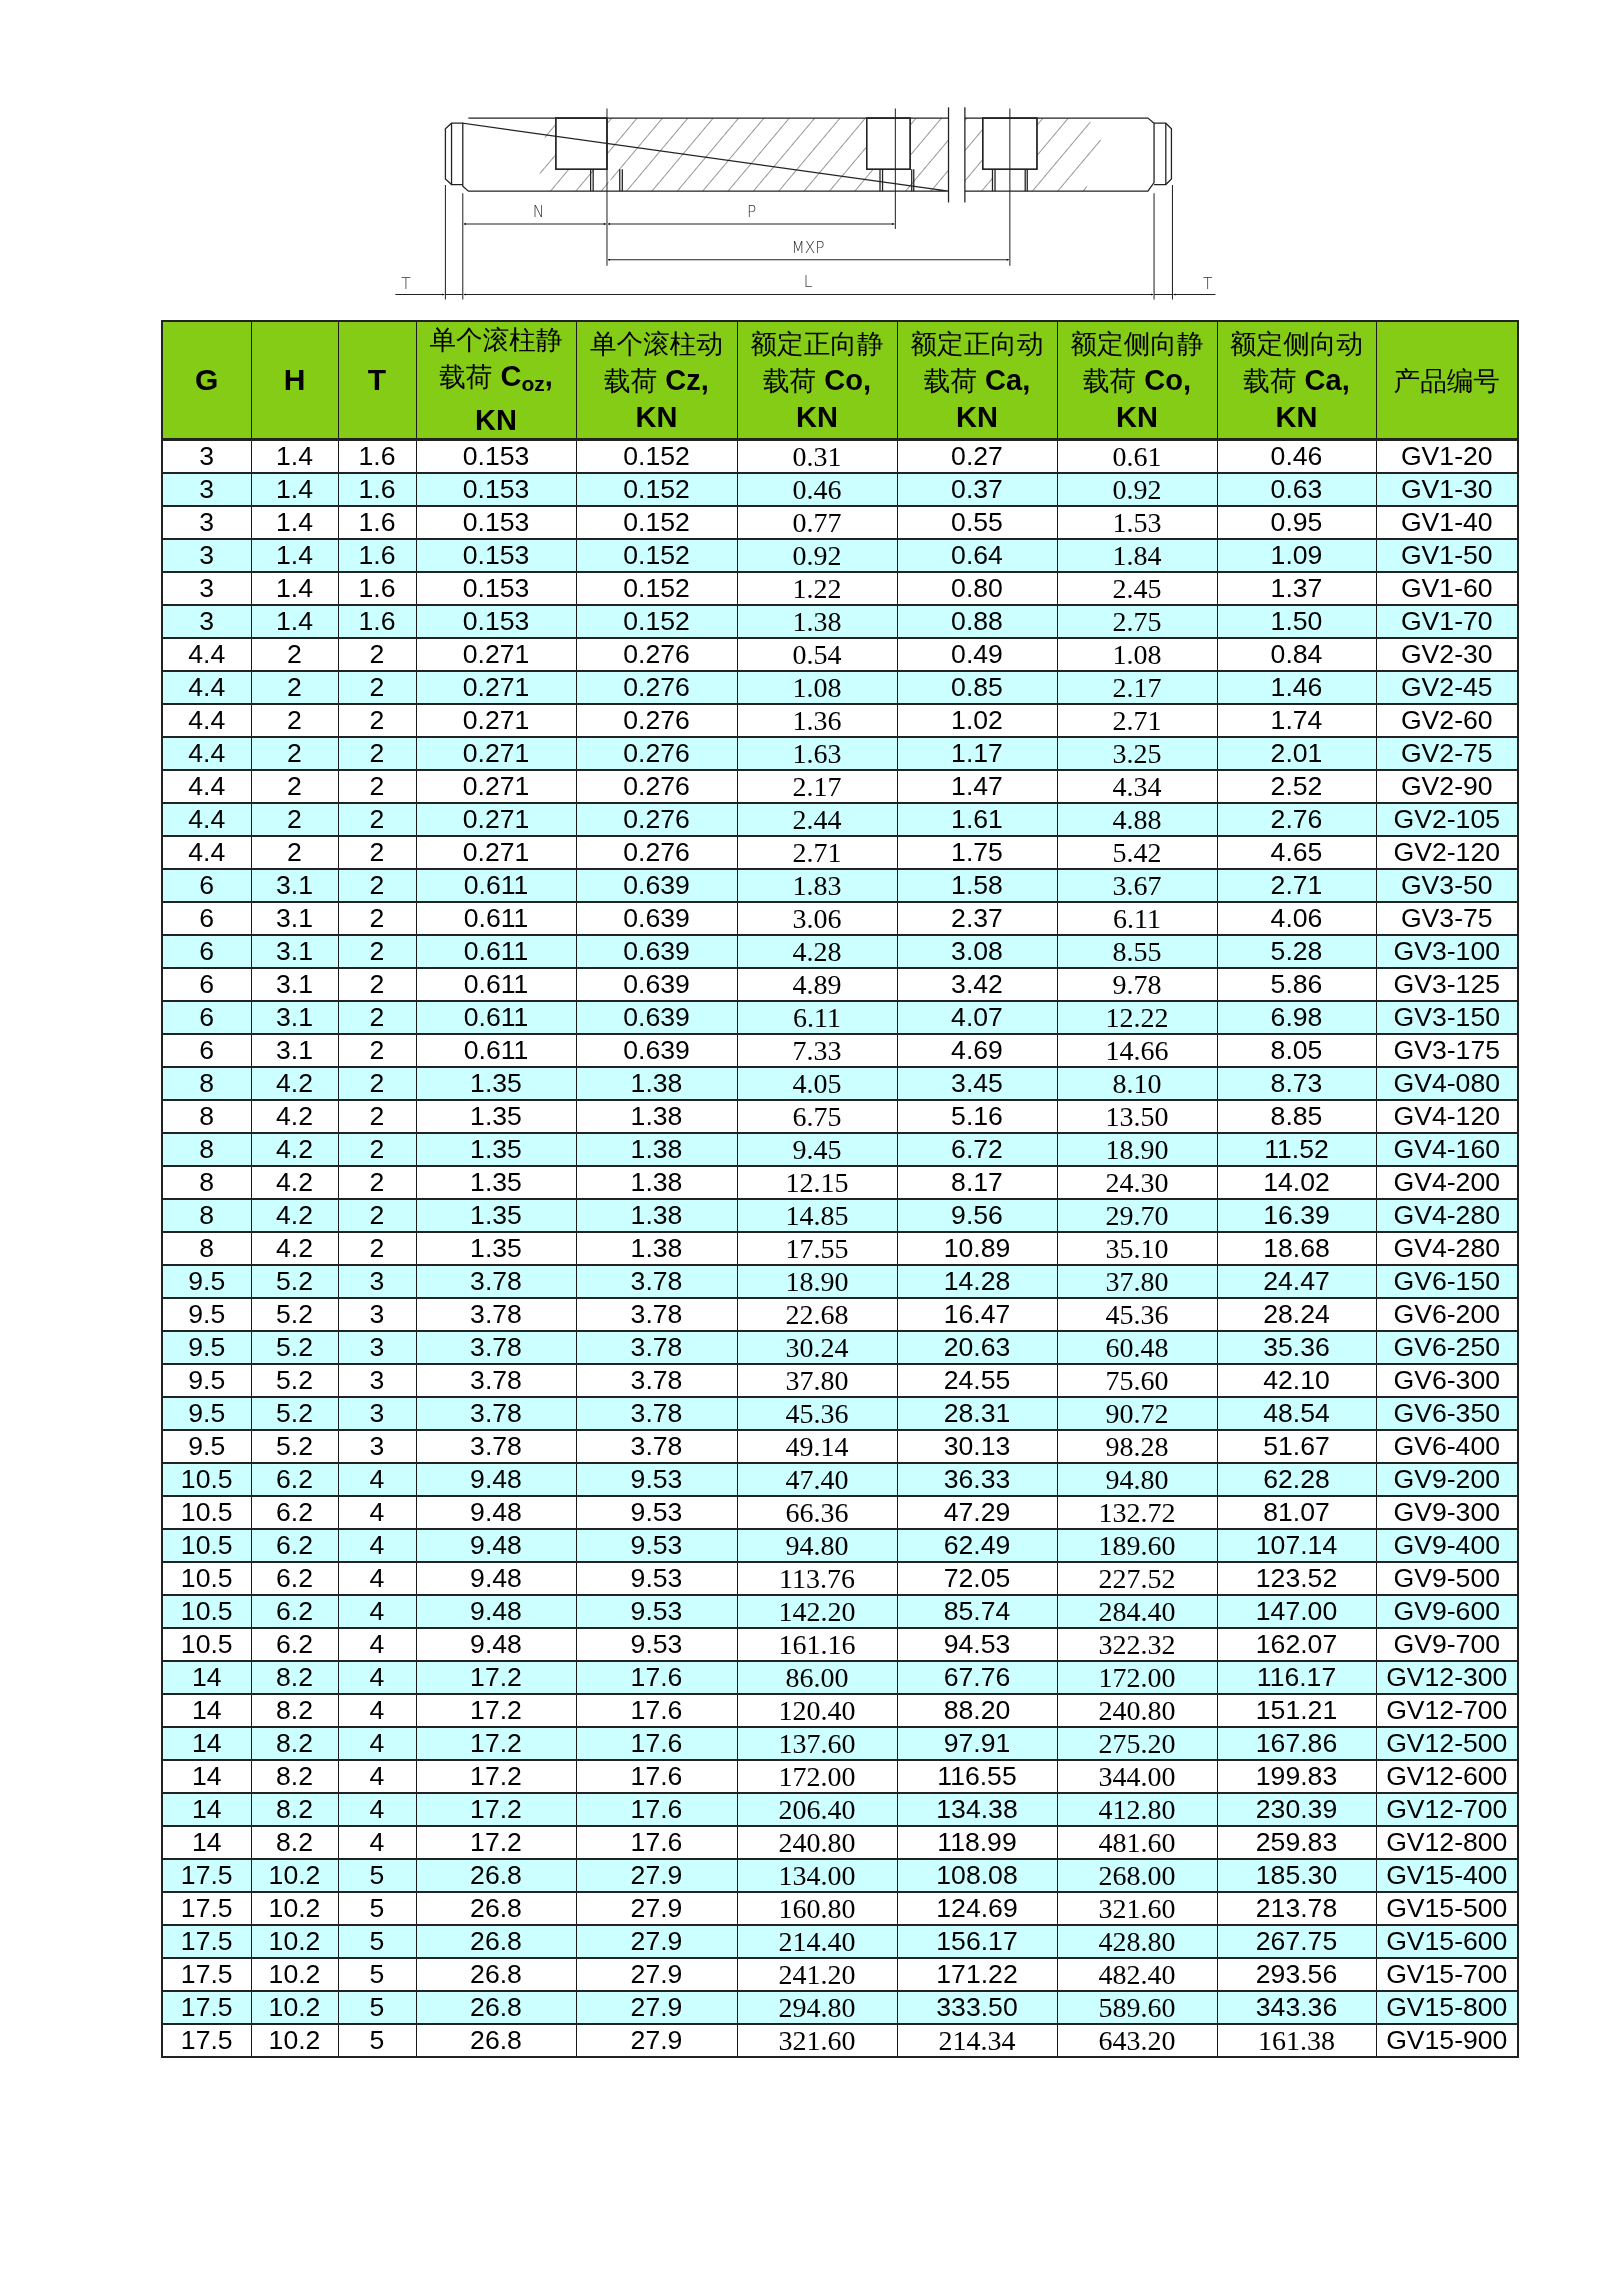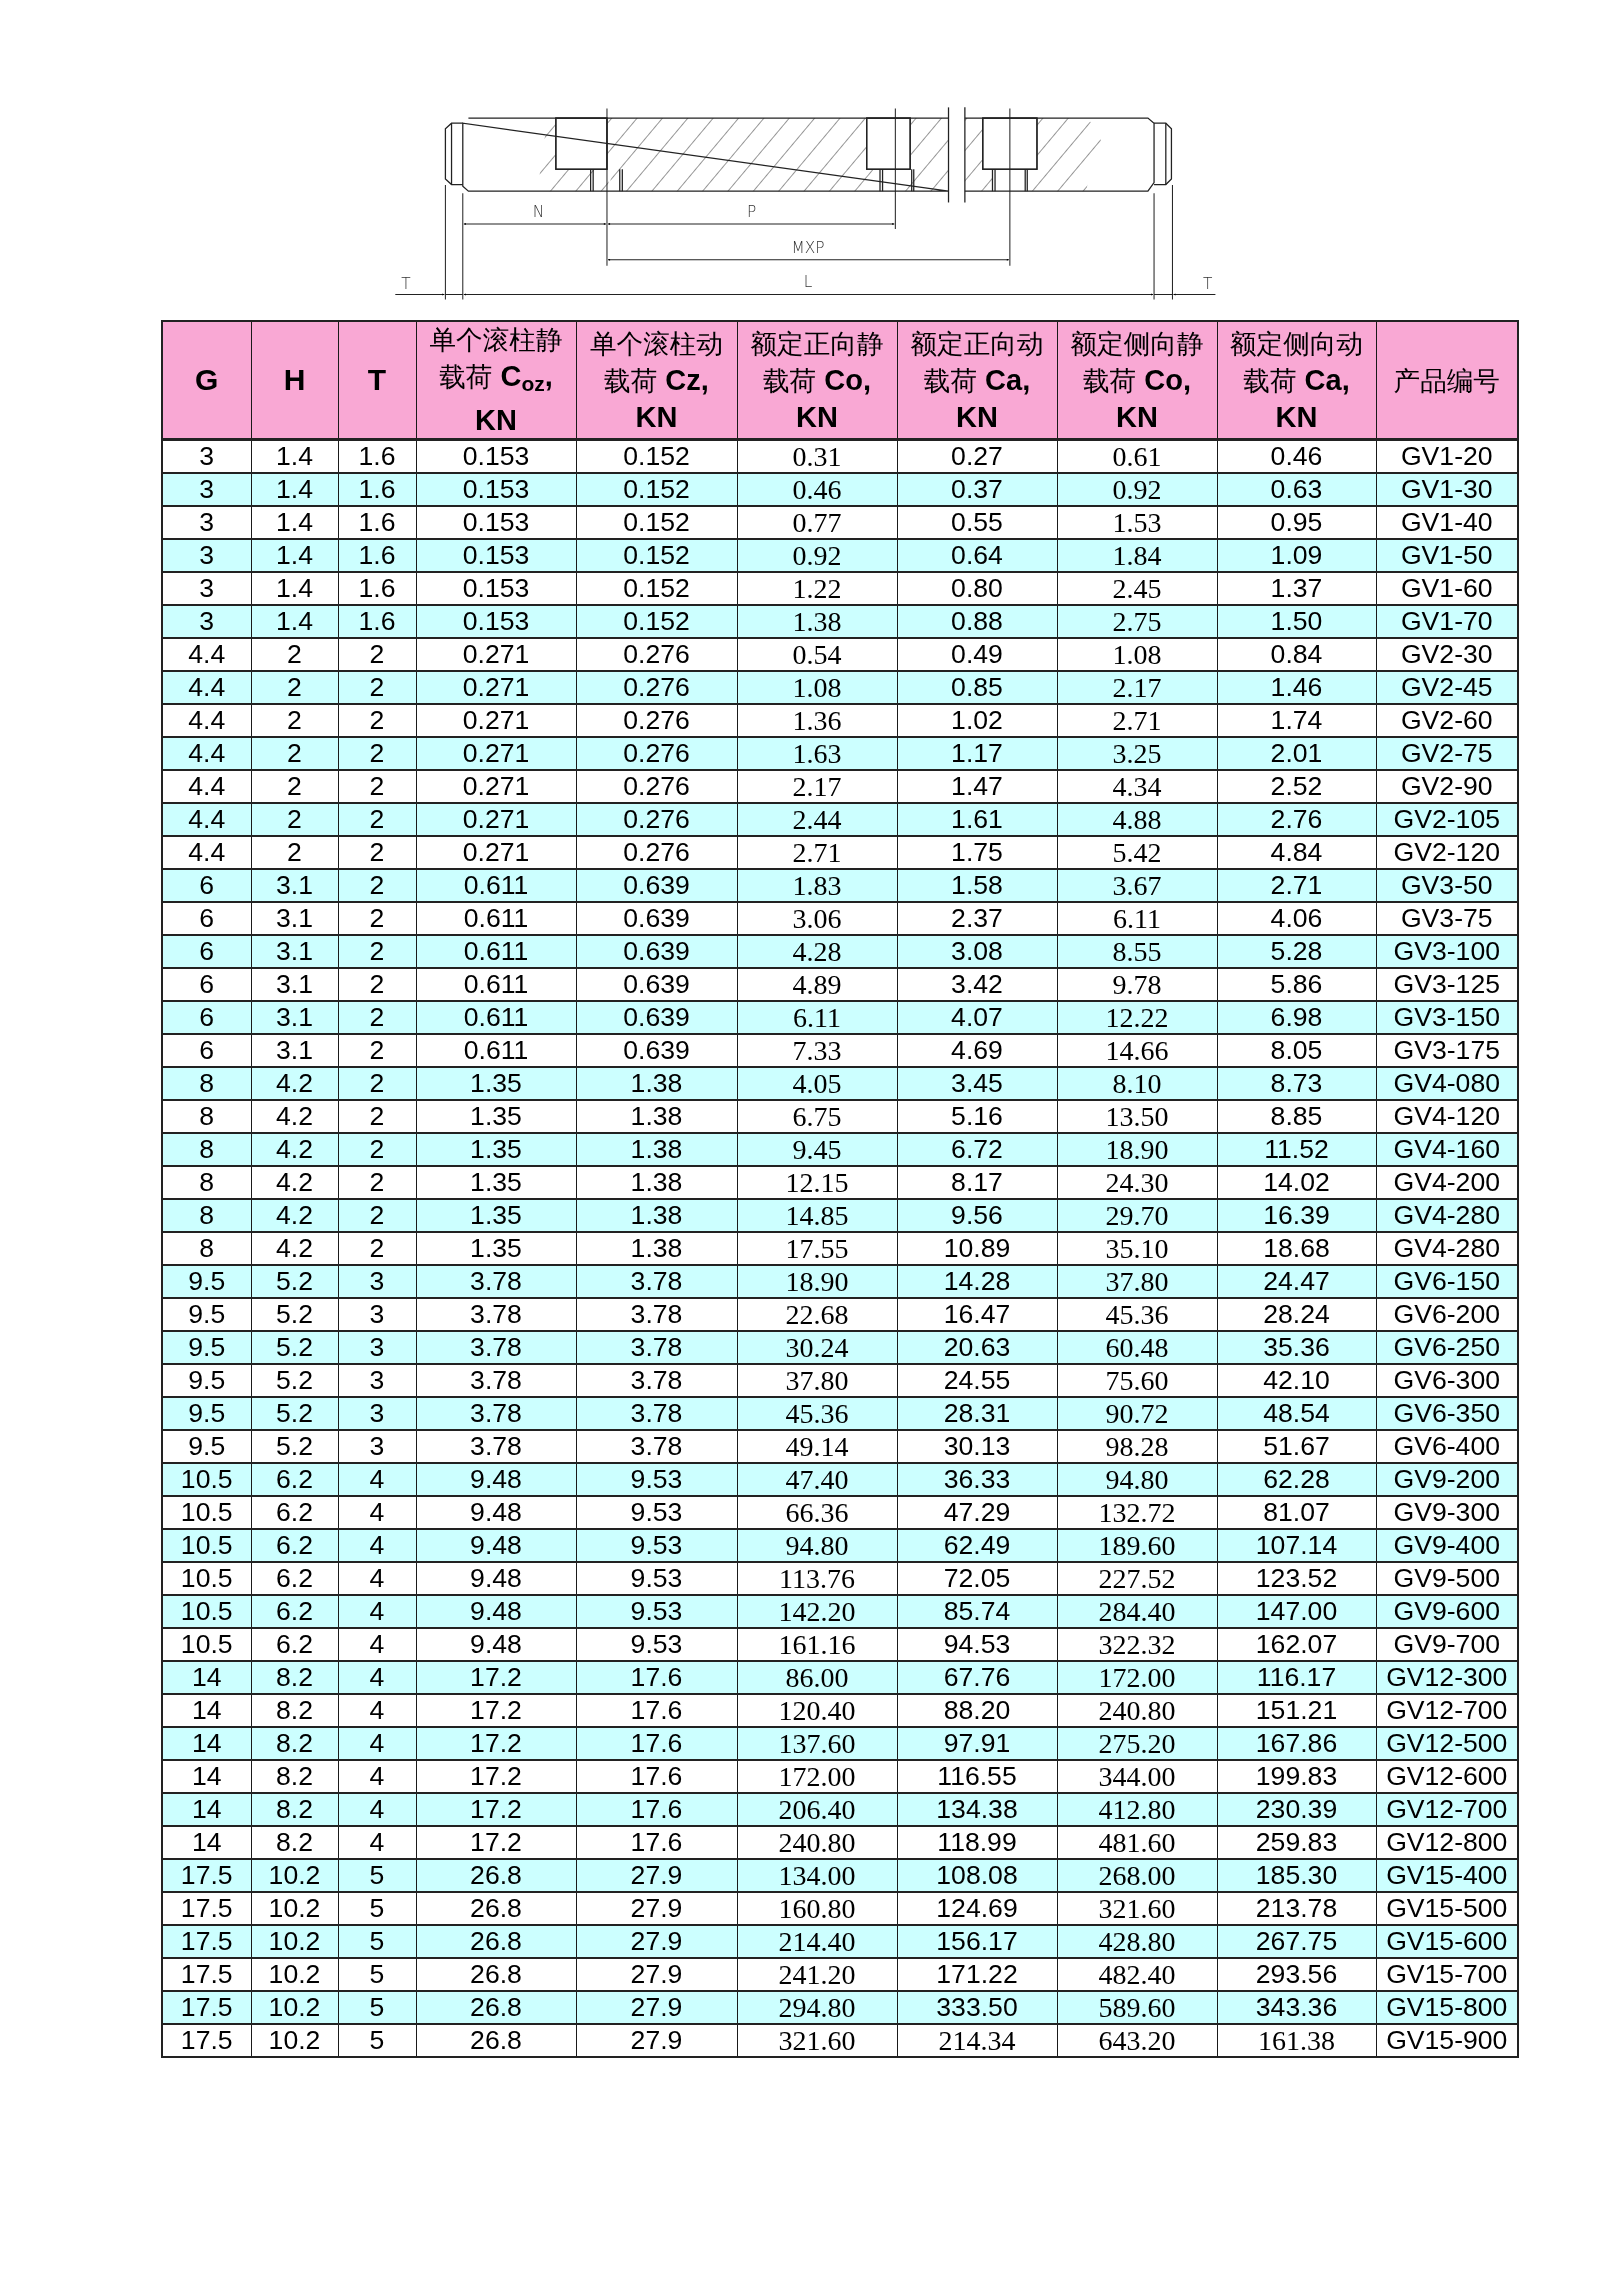--- a/index.html
+++ b/index.html
@@ -9,21 +9,21 @@
   #spec-table {
     position:absolute; left:161px; top:320px;
     border-collapse:collapse; table-layout:fixed;
     border:2.6px solid #222;
   }
   #spec-table td, #spec-table th {
     border:1.5px solid #1a1a1a; padding:0; text-align:center; vertical-align:middle;
     overflow:hidden; white-space:nowrap; color:#000;
   }
   #spec-table thead th {
-    background:#f9a8d4; height:105px; font-weight:bold;
+    background:#84cc16; height:105px; font-weight:bold;
     font-family:"Liberation Sans", sans-serif; font-size:29px; line-height:36px;
     border-bottom:3.1px solid #222;
   }
   #spec-table thead th.single { font-size:30px; }
   #spec-table thead th .cjk { font-family:"DejaVu Serif", serif; font-weight:normal; font-size:26.6px; }
   #spec-table thead th sub { font-size:21px; vertical-align:-5.1px; }
   #spec-table tbody td {
     height:31px;
     font-family:"Liberation Sans", sans-serif; font-size:26.6px; line-height:31px;
   }
@@ -312,21 +312,21 @@
       </tr>
       <tr>
         <td>4.4</td>
         <td>2</td>
         <td>2</td>
         <td>0.271</td>
         <td>0.276</td>
         <td class="serif">2.71</td>
         <td>1.75</td>
         <td class="serif">5.42</td>
-        <td>4.84</td>
+        <td>4.65</td>
         <td>GV2-120</td>
       </tr>
       <tr class="alt">
         <td>6</td>
         <td>3.1</td>
         <td>2</td>
         <td>0.611</td>
         <td>0.639</td>
         <td class="serif">1.83</td>
         <td>1.58</td>

